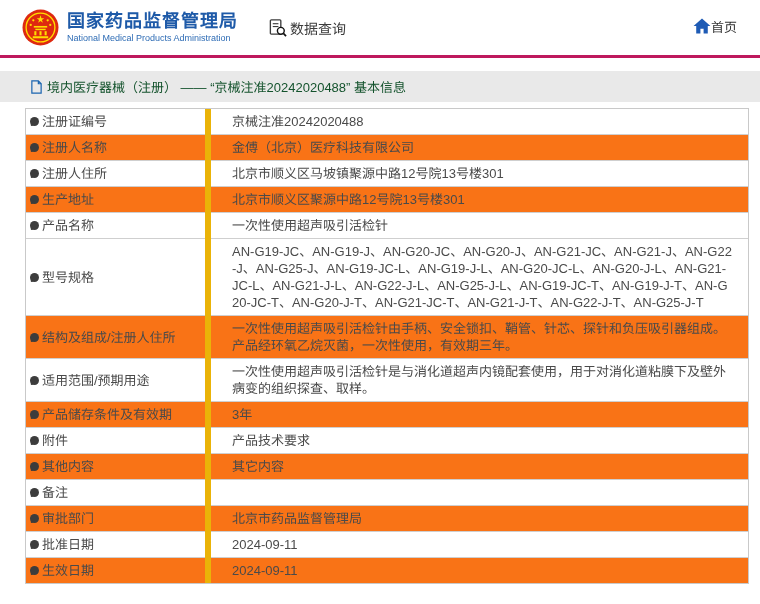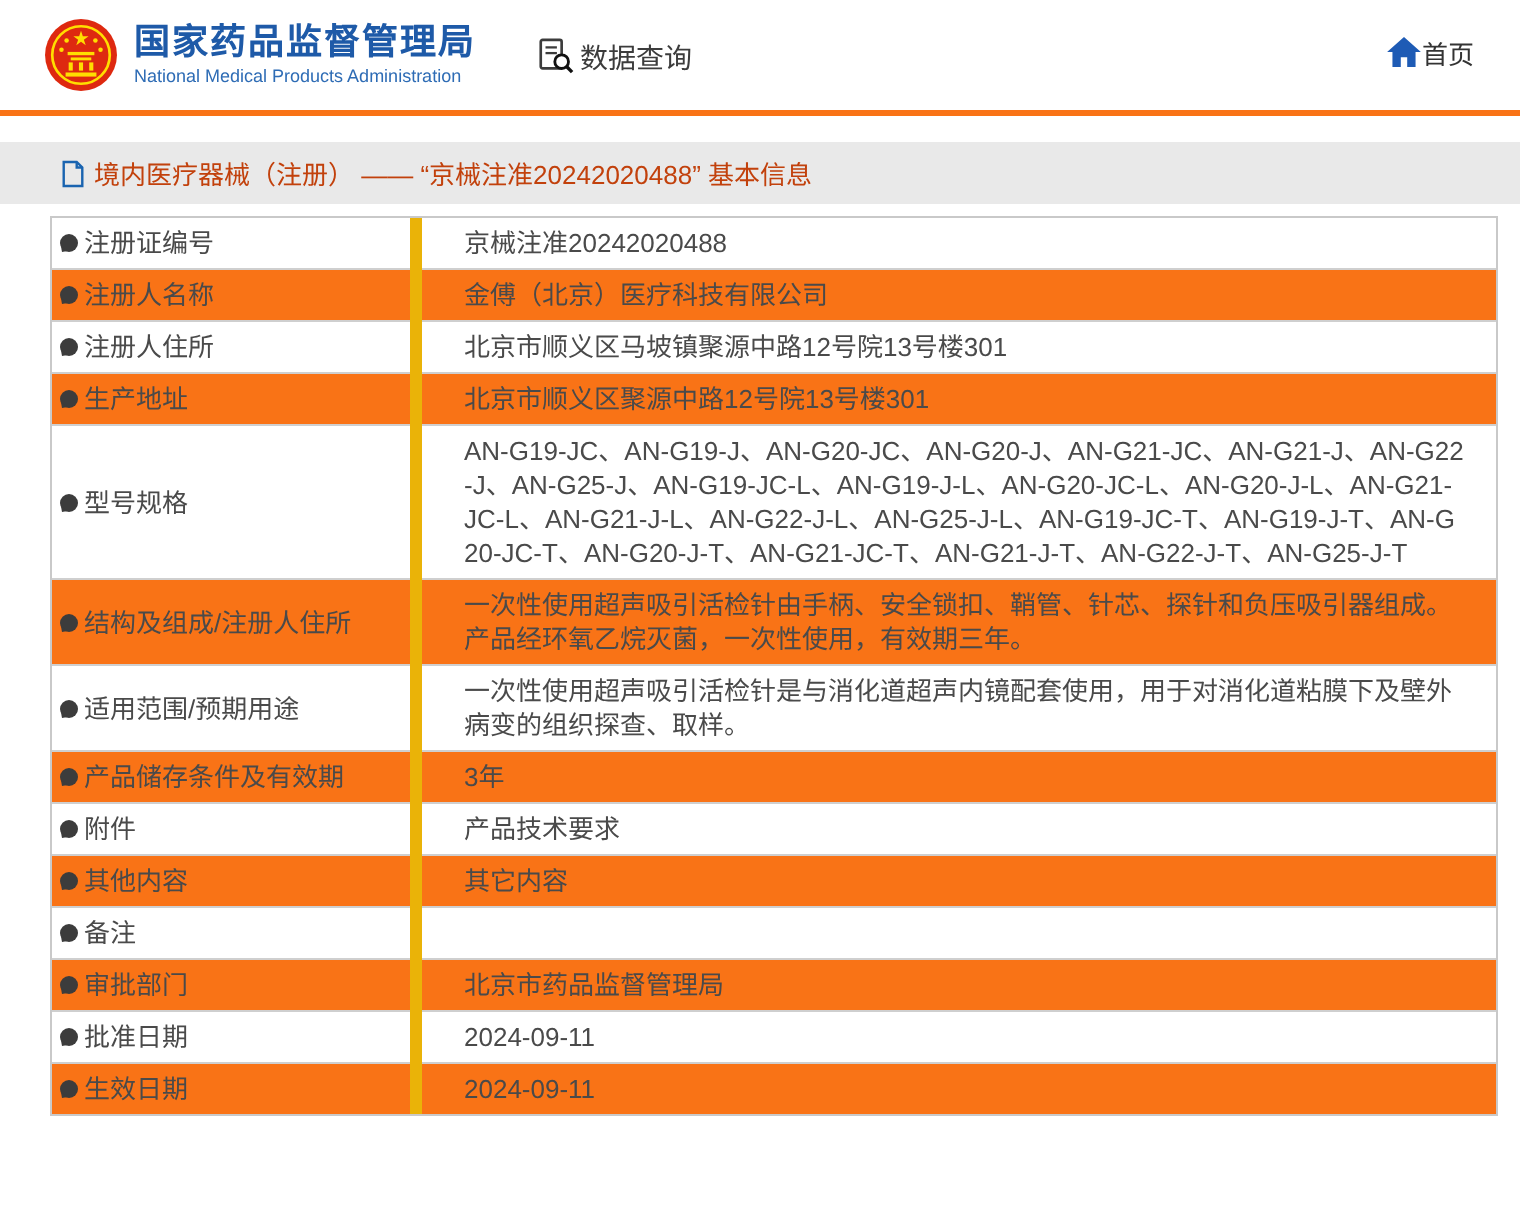--- a/index.html
+++ b/index.html
@@ -6,21 +6,21 @@
   html,body { background:#fff; }
   body {
     width:760px; height:604px;
     font-family:"Liberation Sans","DejaVu Sans",sans-serif;
     color:#4a4a4a; overflow:hidden;
   }
 
   
   .header {
     height:58px; background:#fff;
-    border-bottom:3px solid #f97316;
+    border-bottom:3px solid #be185d;
     display:flex; align-items:center;
     padding:0 15px 0 22px;
   }
   .logo-block { display:flex; align-items:center; cursor:pointer; }
   .emblem { width:37px; height:37px; flex:0 0 auto; }
   .title-block { margin-left:8px; }
   .site-title {
     font-size:18px; font-weight:bold; color:#1e5aa8;
     letter-spacing:1px; line-height:21px; white-space:nowrap;
   }
@@ -39,21 +39,21 @@
     font-size:13px; color:#333; cursor:pointer; line-height:16px;
   }
   .nav-item svg { margin-bottom:3px; }
 
   
   .crumb-bar {
     margin-top:13px; height:31px; background:#e9e9e9;
     display:flex; align-items:center; padding-left:30px;
   }
   .crumb-text {
-    font-size:13px; color:#c2410c; display:flex; align-items:center;
+    font-size:13px; color:#14532d; display:flex; align-items:center;
   }
   .crumb-text svg { margin-right:4px; }
 
   
   .table-wrap {
     margin:6px 11px 0 25px;
     border:1px solid #c9c9c9;
     background:#fff;
   }
   table.info { width:100%; border-collapse:collapse; table-layout:fixed; }
@@ -152,20 +152,24 @@
   </tr>
         <tr>
     <th><span class="note-dot" hidden=""></span><span class="lbl">注册人住所</span></th>
     <td>北京市顺义区马坡镇聚源中路12号院13号楼301</td>
   </tr>
         <tr class="alt">
     <th><span class="note-dot" hidden=""></span><span class="lbl">生产地址</span></th>
     <td>北京市顺义区聚源中路12号院13号楼301</td>
   </tr>
         <tr>
+    <th><span class="note-dot" hidden=""></span><span class="lbl">产品名称</span></th>
+    <td>一次性使用超声吸引活检针</td>
+  </tr>
+        <tr>
     <th><span class="note-dot" hidden=""></span><span class="lbl">型号规格</span></th>
     <td>AN-G19-JC、AN-G19-J、AN-G20-JC、AN-G20-J、AN-G21-JC、AN-G21-J、AN-G22-J、AN-G25-J、AN-G19-JC-L、AN-G19-J-L、AN-G20-JC-L、AN-G20-J-L、AN-G21-JC-L、AN-G21-J-L、AN-G22-J-L、AN-G25-J-L、AN-G19-JC-T、AN-G19-J-T、AN-G20-JC-T、AN-G20-J-T、AN-G21-JC-T、AN-G21-J-T、AN-G22-J-T、AN-G25-J-T</td>
   </tr>
         <tr class="alt">
     <th><span class="note-dot" hidden=""></span><span class="lbl">结构及组成/注册人住所</span></th>
     <td>一次性使用超声吸引活检针由手柄、安全锁扣、鞘管、针芯、探针和负压吸引器组成。产品经环氧乙烷灭菌，一次性使用，有效期三年。</td>
   </tr>
         <tr>
     <th><span class="note-dot" hidden=""></span><span class="lbl">适用范围/预期用途</span></th>
     <td>一次性使用超声吸引活检针是与消化道超声内镜配套使用，用于对消化道粘膜下及壁外病变的组织探查、取样。</td>

